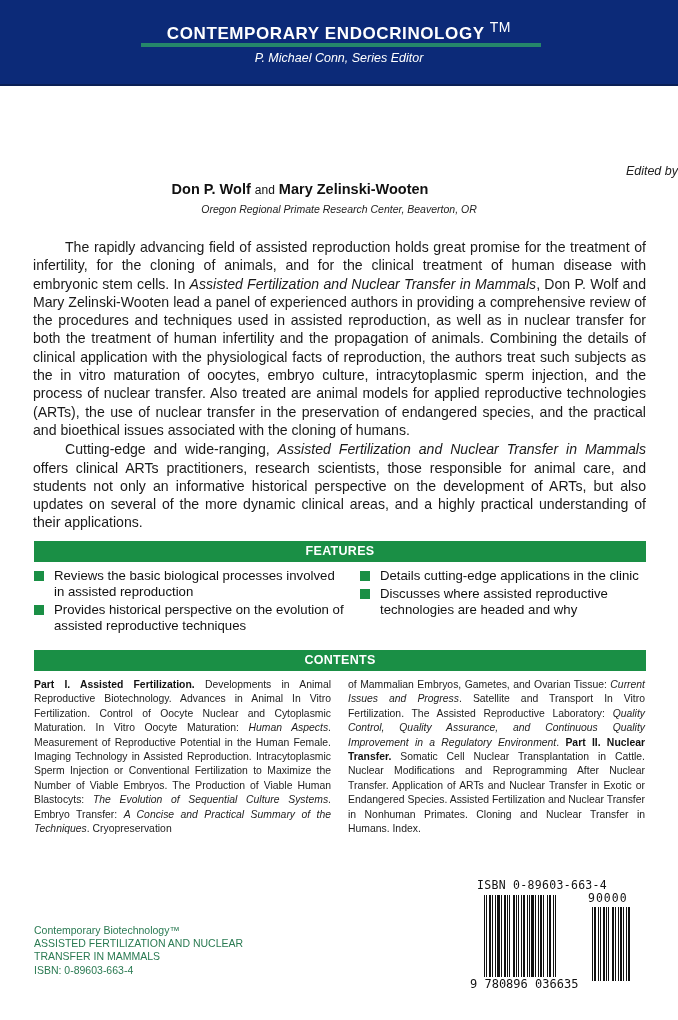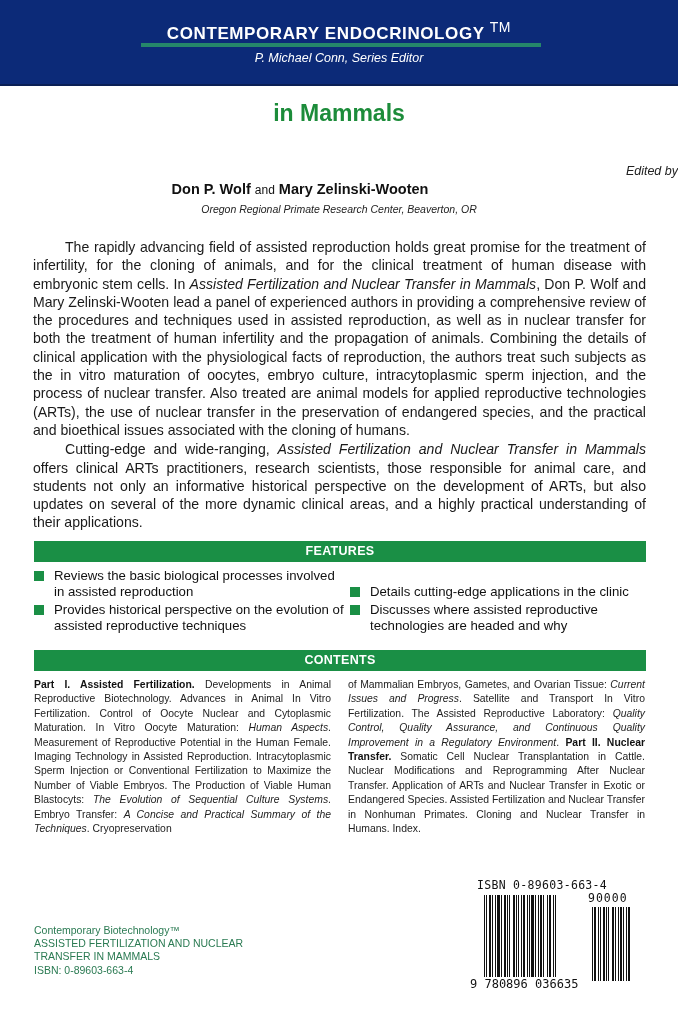--- a/index.html
+++ b/index.html
@@ -58,21 +58,21 @@
   }
   .band.features { top: 541px; }
   .band.contents { top: 650px; }
 
   .features-list {
     position: absolute; left: 34px; top: 568px; width: 612px;
     font-family: "Liberation Sans", sans-serif; font-size: 13.2px; line-height: 16px; color: #111;
   }
   .feat-col { position: absolute; top: 0; }
   .feat-col.left { left: 0; width: 310px; }
-  .feat-col.right { left: 316px; width: 300px; margin-top: 16px; }
+  .feat-col.right { left: 326px; width: 300px; }
   .feat-item { position: relative; padding-left: 20px; margin-bottom: 2px; }
   .bullet {
     position: absolute; left: 0; top: 3px; width: 10px; height: 10px; background: #1a8f45;
   }
 
   .contents-body {
     position: absolute; left: 34px; top: 678px; width: 612px;
     font-family: "Liberation Sans", sans-serif; font-size: 10.4px; line-height: 14.4px; color: #222;
   }
   .contents-col { position: absolute; top: 0; width: 297px; text-align: justify; }
@@ -105,21 +105,20 @@
 </head>
 <body>
 
 <div class="header">
   <div class="series-title"><span>CONTEMPORARY ENDOCRINOLOGY</span> <sup>TM</sup></div>
   <div class="series-rule"></div>
   <div class="series-editor">P. Michael Conn, Series Editor</div>
 </div>
 
 <div class="book-title">
-  <div>in Mammals</div>
 </div>
 <div class="edited-by">Edited by</div>
 <div class="editors">
   <span>Don P. Wolf</span>
   <span class="and">and</span>
   <span>Mary Zelinski-Wooten</span>
 </div>
 <div class="affiliation">Oregon Regional Primate Research Center, Beaverton, OR</div>
 
 <div class="description">

